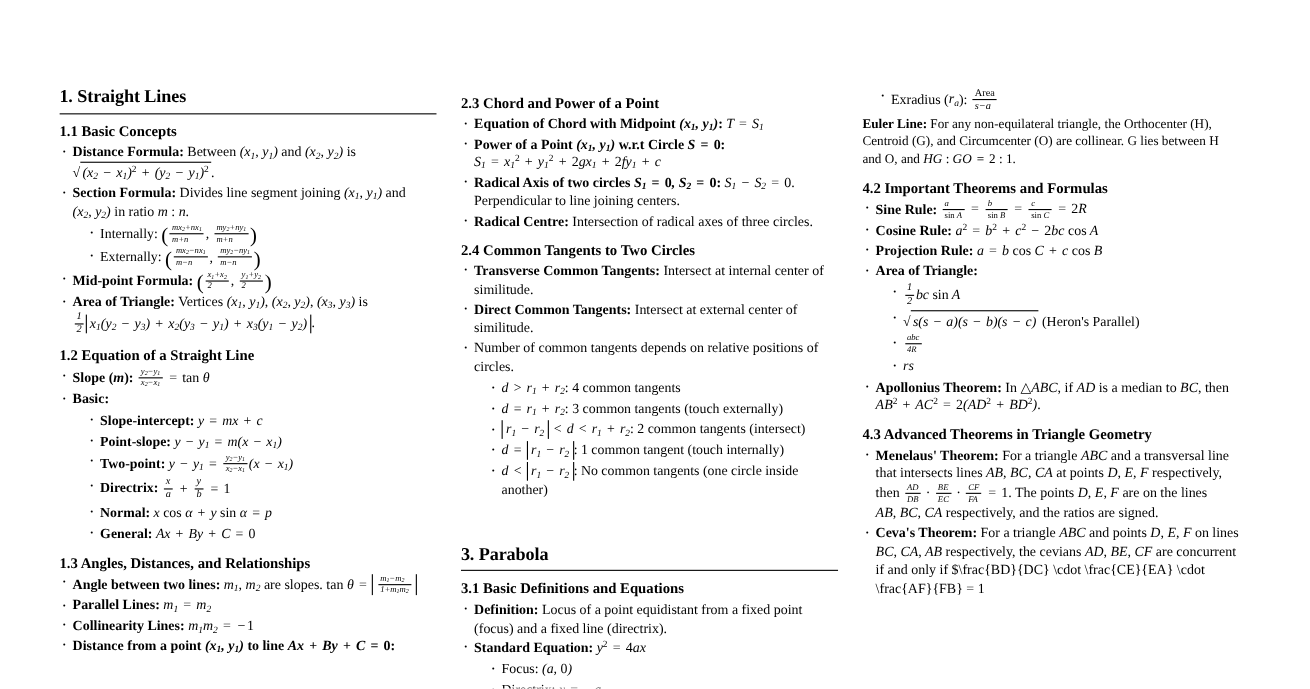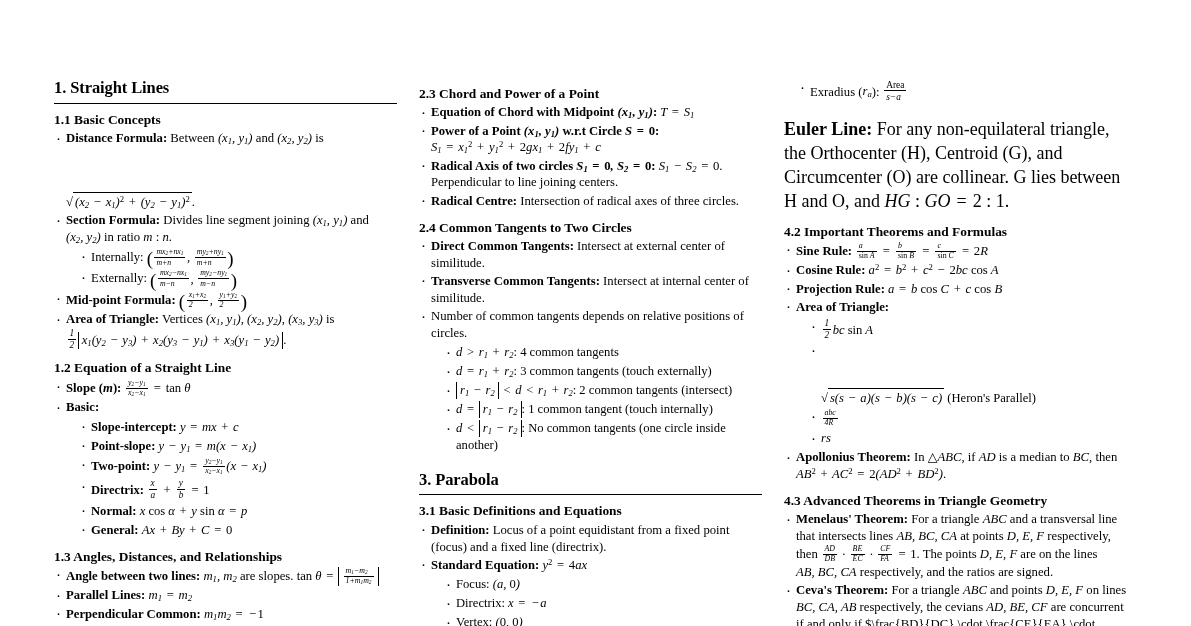--- a/index.html
+++ b/index.html
@@ -40,21 +40,21 @@
 
   h1.sec {
     font-size: 16.5px;
     font-weight: bold;
     margin: 0 0 4px 0;
     padding: 0 0 4px 0;
     border-bottom: 1.6px solid #000;
     line-height: 1.25;
     letter-spacing: -0.1px;
   }
-  h1.sec.gap-top { margin-top: 16px; }
+  h1.sec.gap-top { margin-top: 40px; }
 
   h2.sub {
     font-size: 13.4px;
     font-weight: bold;
     margin: 9px 0 2px 0;
     line-height: 1.3;
   }
   h2.sub.first { margin-top: 7px; }
 
   ul {
@@ -81,23 +81,23 @@
     margin: 1px 0 1px 14px;
   }
   ul.lvl2 > li {
     font-size: 12.6px;
     padding-left: 11px;
     margin: 2.5px 0;
   }
   ul.lvl2 > li::before { left: 1px; }
 
   p.para {
-    font-size: 18px;
+    font-size: 12px;
     line-height: 1.33;
-    margin: 16px 0 4px 0;
+    margin: 3px 0 4px 0;
   }
 
   b, .b { font-weight: bold; }
 
   
   .m {
     font-family: "Liberation Serif", "DejaVu Serif", serif;
     font-style: italic;
     white-space: nowrap;
   }
@@ -135,21 +135,20 @@
   .frac.tiny { font-size: 0.62em; vertical-align: -0.42em; }
   .sqrt {
     display: inline-block;
     white-space: nowrap;
   }
   .sqrt > .rad { font-style: normal; }
   .sqrt > .bar {
     border-top: 1.1px solid #000;
     padding: 1px 2px 0 2px;
     display: inline-block;
-    margin-top: 45px;
   }
   .absbar {
     display: inline-block;
     border-left: 1.1px solid #000;
     border-right: 1.1px solid #000;
     padding: 0 3px;
   }
   .big-paren {
     font-style: normal;
     font-size: 1.5em;
@@ -250,21 +249,21 @@
           <span>
             <span class="m">m<sub>1</sub>, m<sub>2</sub></span> are slopes. <span class="m"><span class="mr">tan</span> θ <span class="op">=</span></span>
             <span class="m"><span class="absbar"><span class="frac tiny"><span class="n">m<sub>1</sub>−m<sub>2</sub></span><span class="d">1+m<sub>1</sub>m<sub>2</sub></span></span></span></span>
           </span>
         </li>
         <li>
           <b>Parallel Lines:</b>
           <span class="m">m<sub>1</sub> <span class="op">=</span> m<sub>2</sub></span>
         </li>
         <li>
-          <b>Perpendicular Common:</b>
+          <b>Collinearity Lines:</b>
           <span class="m">m<sub>1</sub>m<sub>2</sub> <span class="op">=</span> <span class="op">−</span><span class="num">1</span></span>
         </li>
         <li>
           <b>Distance from a point <span class="m">(x<sub>1</sub>, y<sub>1</sub>)</span> to line <span class="m">Ax <span class="op">+</span> By <span class="op">+</span> C <span class="op">=</span> <span class="num">0</span></span>:</b>
         </li>
       </ul>
 
     </div>
 
     <div class="col">
@@ -285,26 +284,26 @@
         </li>
         <li>
           <b>Radical Centre:</b>
           <span>Intersection of radical axes of three circles.</span>
         </li>
       </ul>
 
       <h2 class="sub">2.4 Common Tangents to Two Circles</h2>
       <ul>
         <li>
+          <b>Transverse Common Tangents:</b>
+          <span>Intersect at internal center of similitude.</span>
+        </li>
+        <li>
           <b>Direct Common Tangents:</b>
           <span>Intersect at external center of similitude.</span>
-        </li>
-        <li>
-          <b>Transverse Common Tangents:</b>
-          <span>Intersect at internal center of similitude.</span>
         </li>
         <li>
           <span>Number of common tangents depends on relative positions of circles.</span>
           <ul class="lvl2">
             <li>
               <span class="m">d <span class="op">&gt;</span> r<sub>1</sub> <span class="op">+</span> r<sub>2</sub></span><span>: 4 common tangents</span>
             </li>
             <li>
               <span class="m">d <span class="op">=</span> r<sub>1</sub> <span class="op">+</span> r<sub>2</sub></span><span>: 3 common tangents (touch externally)</span>
             </li>

